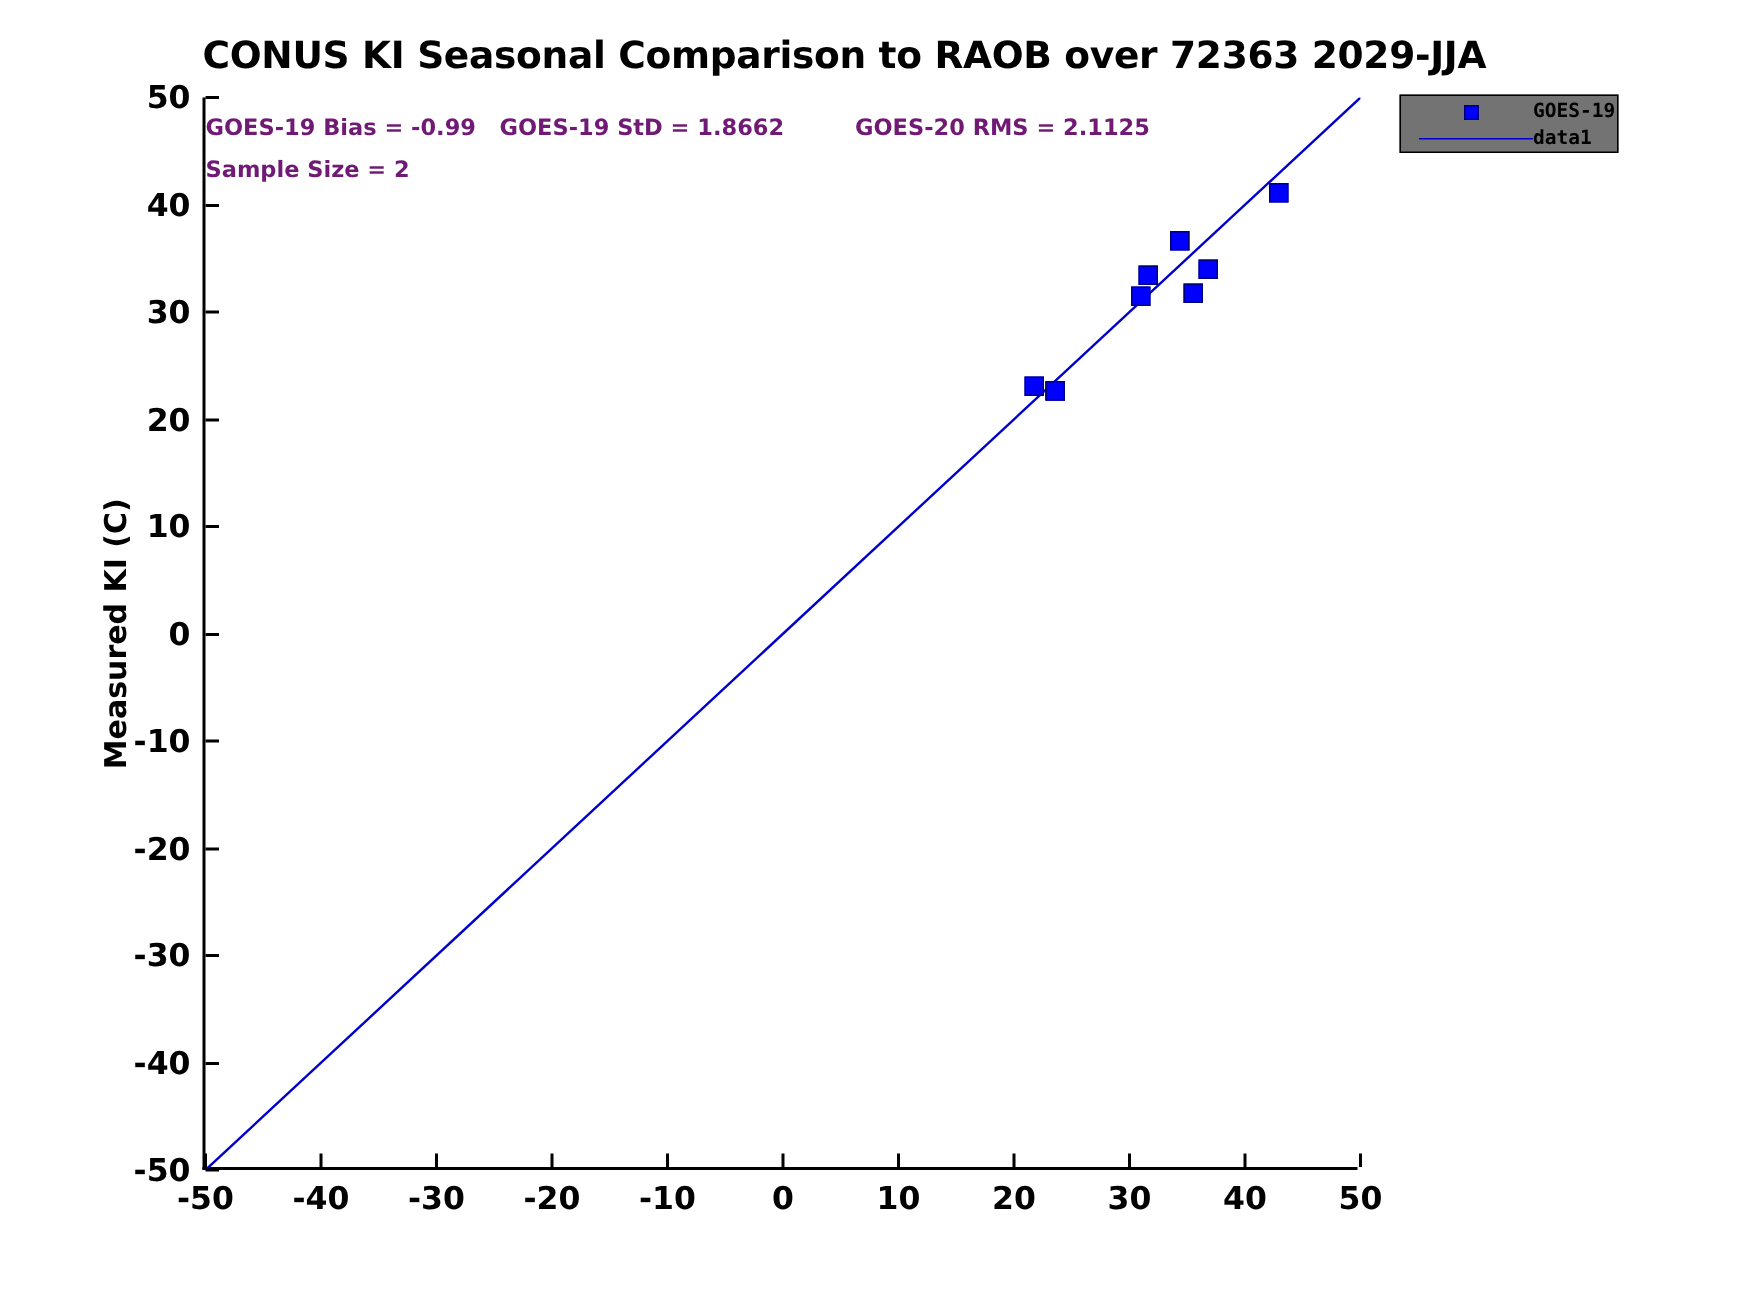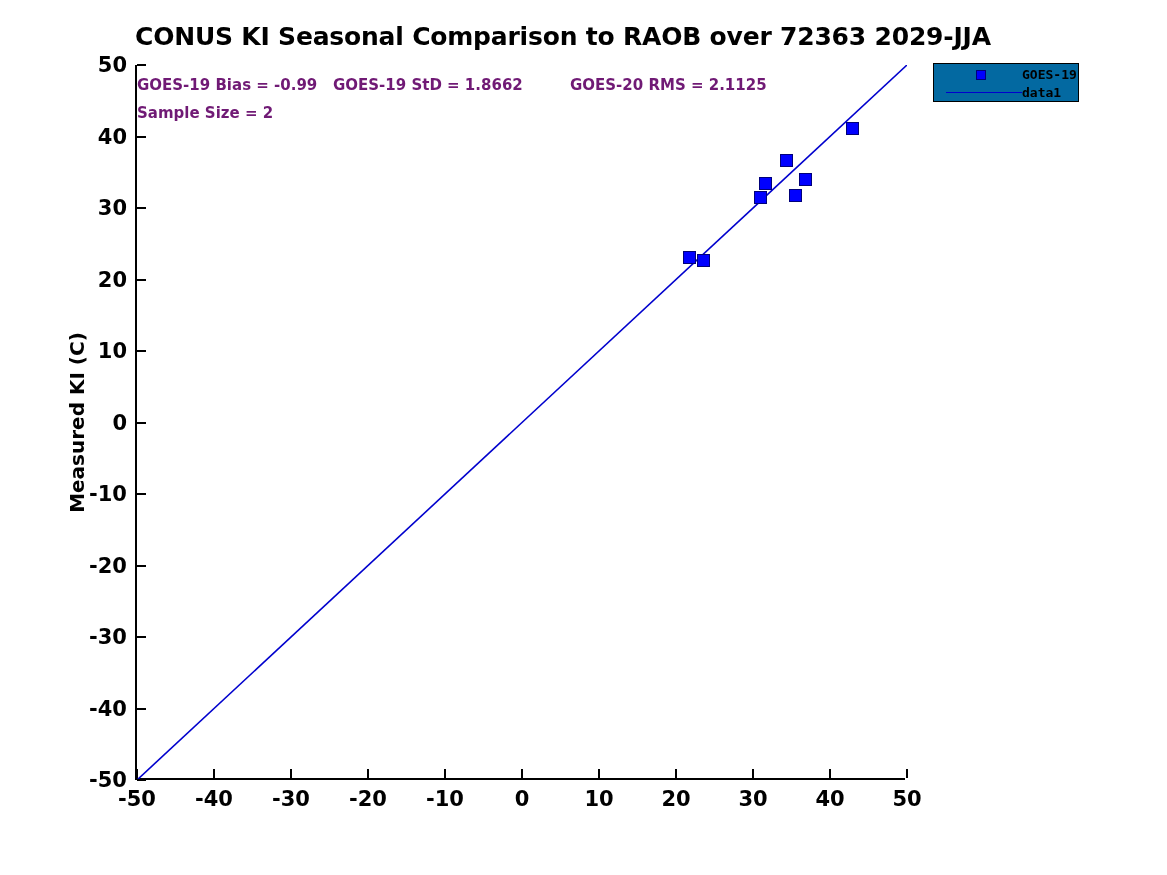--- a/index.html
+++ b/index.html
@@ -128,21 +128,21 @@
     box-sizing: border-box;
   }
   
   #legend {
     position: absolute;
     left: 933px;
     top: 63px;
     width: 146px;
     height: 39px;
     border: 1px solid #000000;
-    background: #0369a1;
+    background: #737373;
     box-sizing: border-box;
   }
   .legend-row {
     position: absolute;
     left: 0;
     width: 100%;
     height: 19px;
   }
   #legend-row-marker { top: 1px; }
   #legend-row-line   { top: 19px; }

